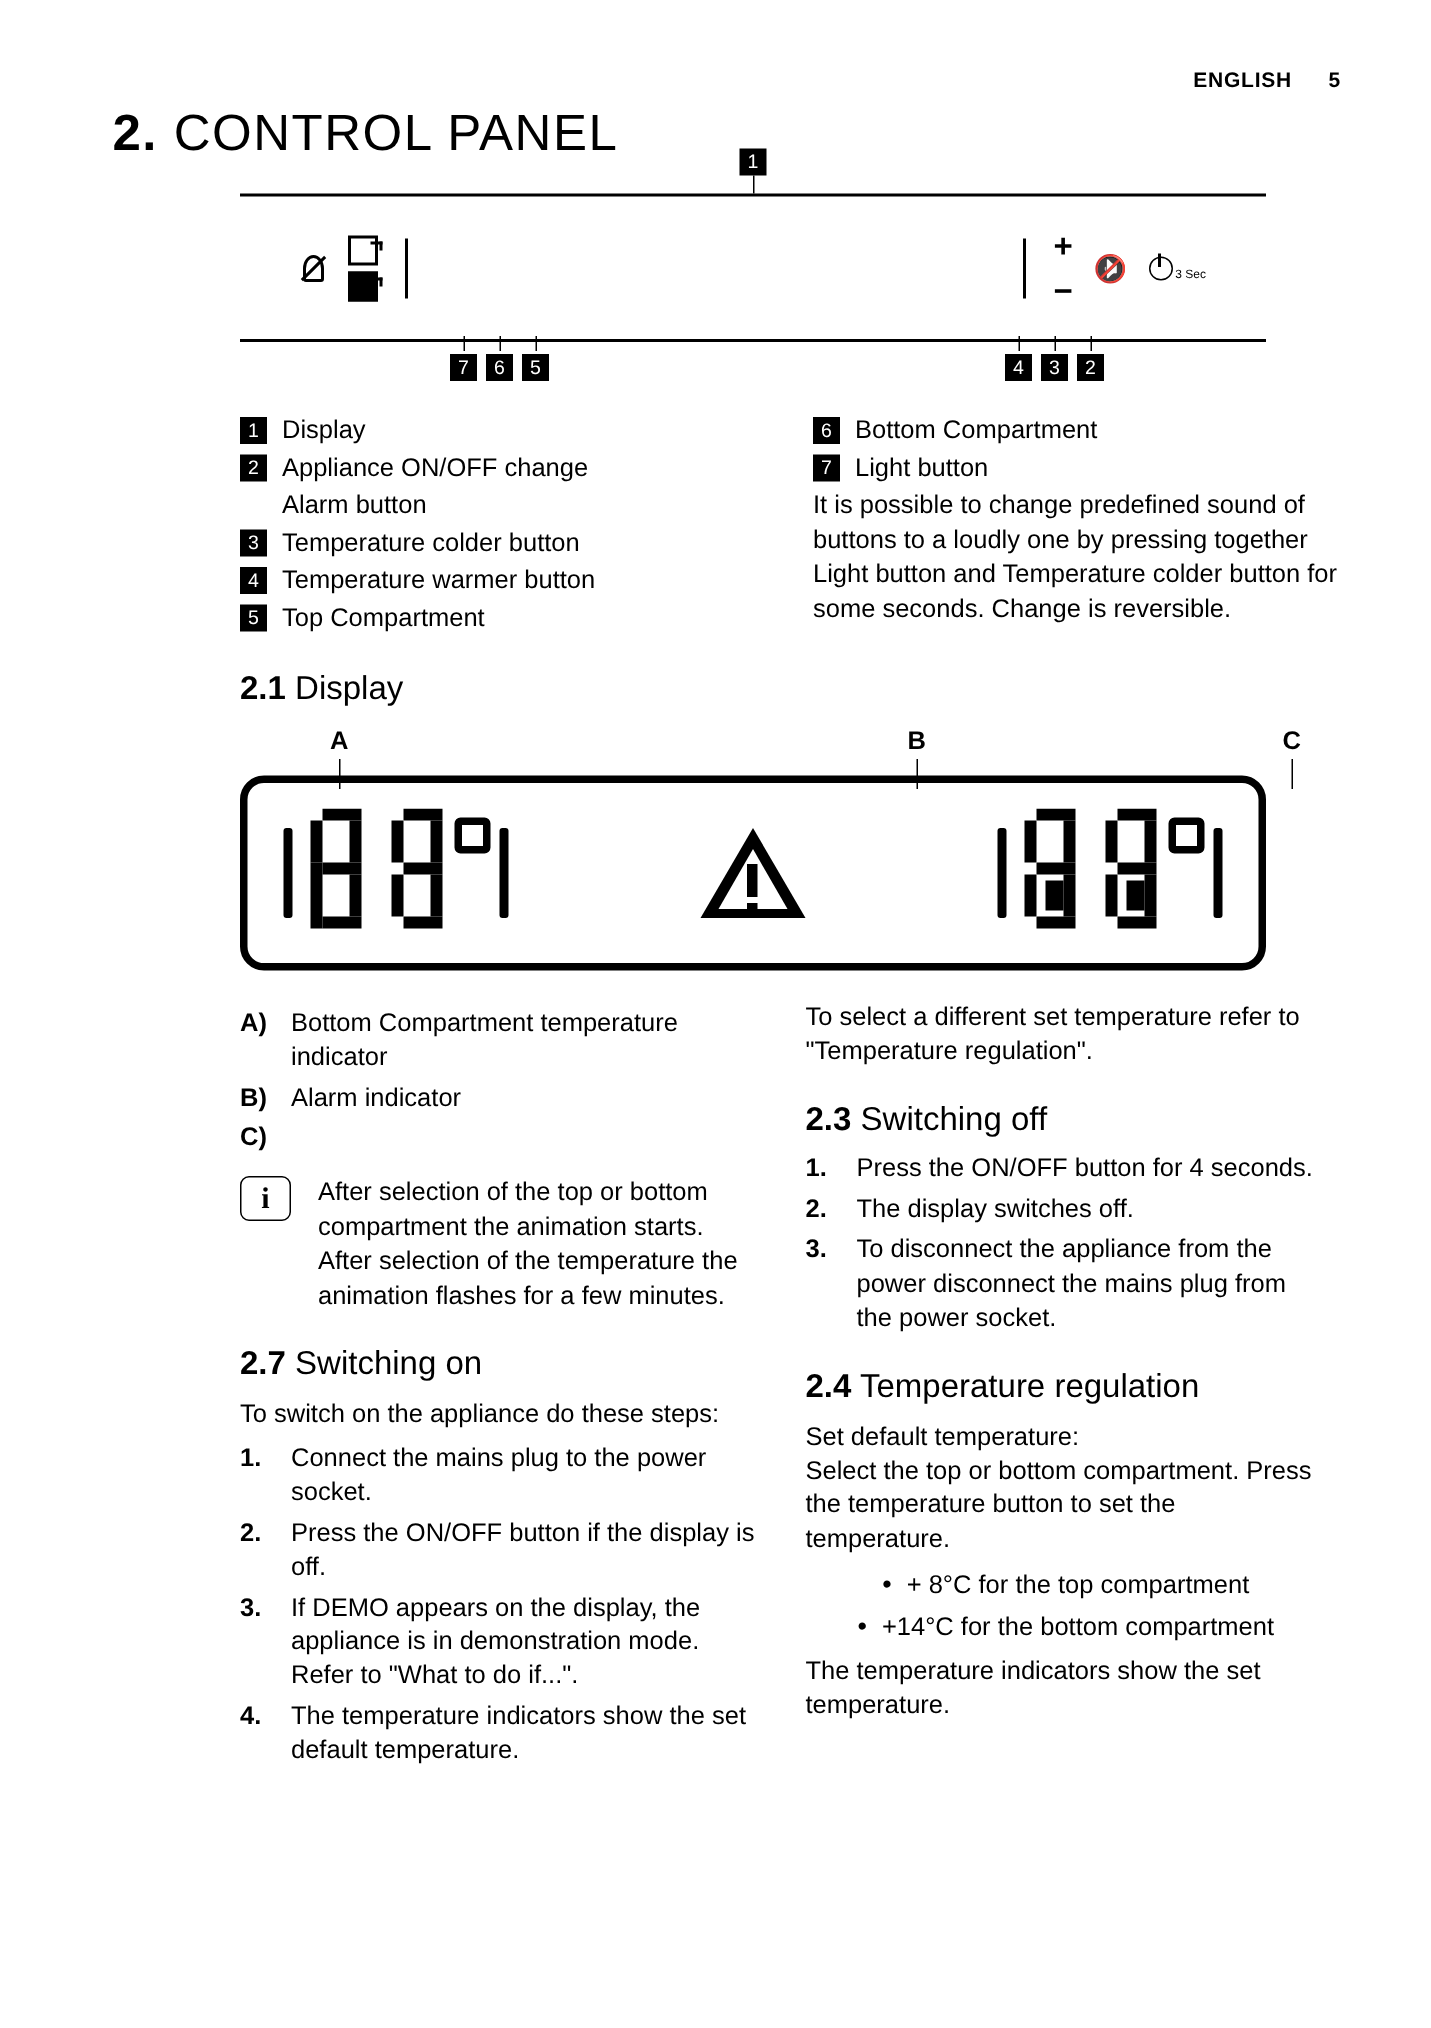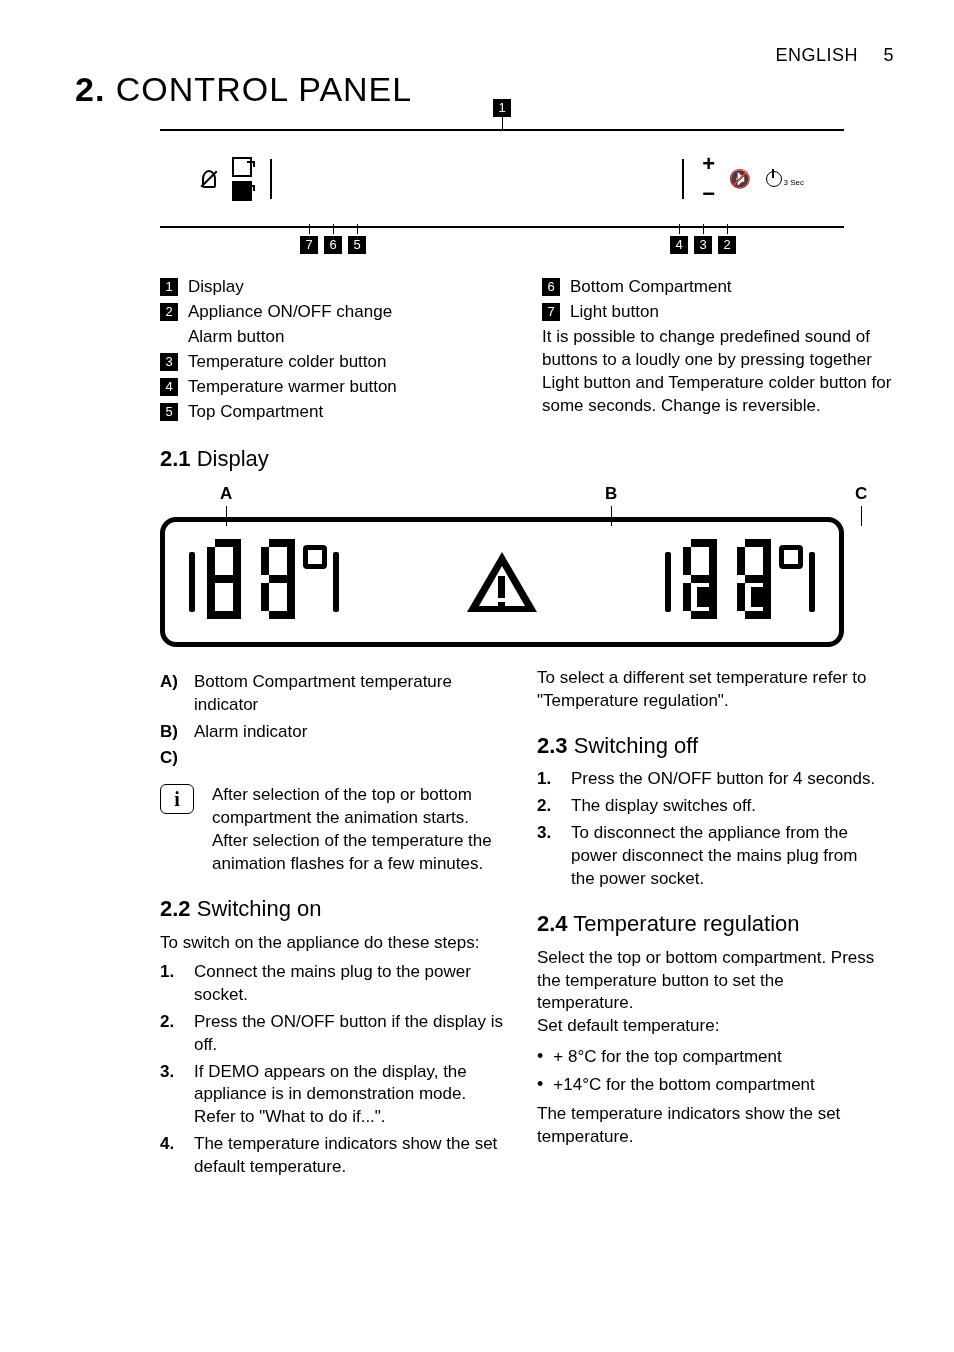--- a/index.html
+++ b/index.html
@@ -10,22 +10,22 @@
     font-family: Arial, Helvetica, sans-serif;
     color: #000;
     position: relative;
     box-sizing: border-box;
     padding: 40px 60px 40px 60px;
   }
   .header-line {
     position: absolute;
     top: 45px;
     right: 60px;
-    font-size: 18px;
-    font-weight: normal;
+    font-size: 14px;
+    font-weight: bold;
     letter-spacing: 0.5px;
   }
   .header-line .pnum { margin-left: 20px; }
   .main-title {
     font-size: 34px;
     font-weight: 300;
     letter-spacing: 1px;
     margin-top: 30px;
     margin-bottom: 20px;
     padding-left: 15px;
@@ -130,21 +130,21 @@
   .info-row { display:flex; gap:18px; margin:14px 0 14px 0; align-items:flex-start;}
   .info-icon { width:32px;height:28px;border:1.5px solid #000;border-radius:6px;display:flex;align-items:center;justify-content:center;flex-shrink:0;}
   .info-icon .stem{font-weight:bold;font-family:Georgia,serif;font-size:20px;}
   h3.section { font-size:22px; font-weight:normal; margin:18px 0 8px 0;}
   h3.section .snum{font-weight:bold;}
   ol.numlist { margin:6px 0; padding-left:0; list-style:none;}
   ol.numlist li { display:flex; gap:14px; margin:4px 0;}
   ol.numlist .n { font-weight:bold; min-width:20px;}
   ul.blist { margin:6px 0; padding-left:0; list-style:none;}
   ul.blist li::before { content:"•"; margin-right:10px; font-size:18px;}
-  ul.blist li { margin:3px 0;}
+  ul.blist li { margin:3px 0;text-align:center;}
 </style>
 </head>
 <body>
 
 <div class="header-line">
   <span>ENGLISH</span>
   <span class="pnum">5</span>
 </div>
 
 <div class="main-title">
@@ -321,21 +321,21 @@
       <div class="li">
           <span class="ll">C)</span>
         </div>
     </div>
     <div class="info-row">
       <div class="info-icon">
           <span class="stem">i</span>
         </div>
       <div>After selection of the top or bottom compartment the animation  starts. After selection of the temperature the animation flashes for a few minutes.</div>
     </div>
-    <h3 class="section"><span class="snum">2.2</span> <span>Switching on</span></h3>
+    <h3 class="section"><span class="snum">2.7</span> <span>Switching on</span></h3>
     <div>To switch on the appliance do these steps:</div>
     <ol class="numlist">
       <li>
           <span class="n">1.</span>
           <span>Connect the mains plug to the power socket.</span>
         </li>
       <li>
           <span class="n">2.</span>
           <span>Press the ON/OFF button if the display is off.</span>
         </li>
@@ -363,21 +363,21 @@
           <span class="n">2.</span>
           <span>The display switches off.</span>
         </li>
       <li>
           <span class="n">3.</span>
           <span>To disconnect the appliance from the power disconnect the mains plug from the power socket.</span>
         </li>
     </ol>
 
     <h3 class="section"><span class="snum">2.4</span> <span>Temperature regulation</span></h3>
+    <div>Set default temperature:</div>
     <div>Select the top or bottom compartment. Press the temperature button to set the temperature.</div>
-    <div>Set default temperature:</div>
     <ul class="blist">
       <li><span>+ 8°C for the top compartment</span></li>
       <li><span>+14°C for the bottom compartment</span></li>
     </ul>
     <div>The temperature indicators show the set temperature.</div>
   </div>
 </div>
 
 </body></html>

